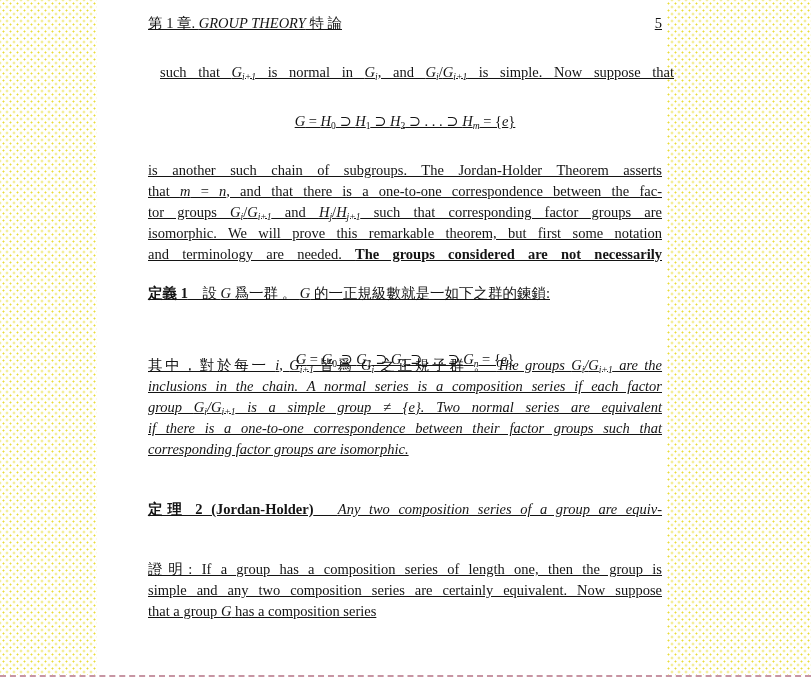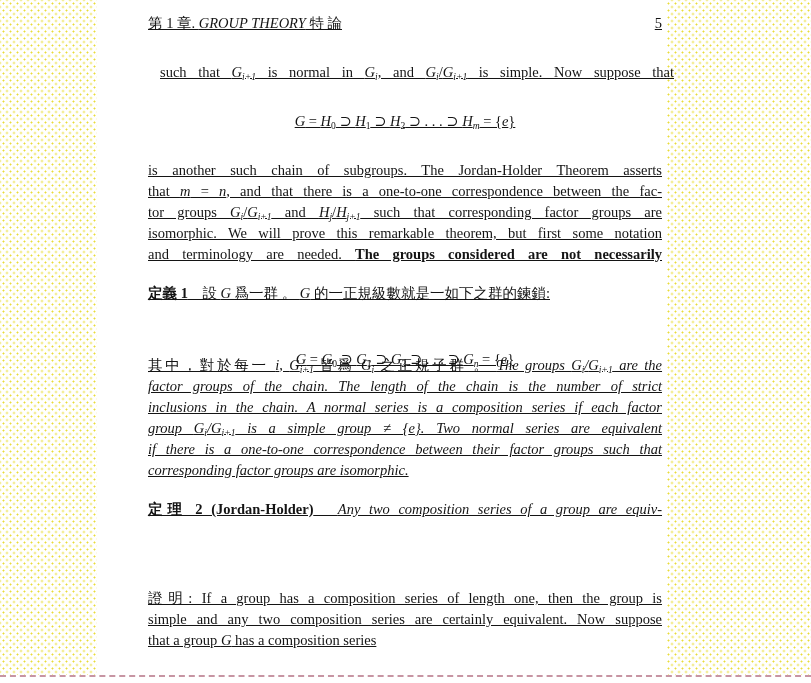--- a/index.html
+++ b/index.html
@@ -51,30 +51,29 @@
 </div>
 
 <div class="blk" style="top:283px;">
   <div class="ln last"><span class="bd">定義 1</span><span>　設 </span><span class="it">G</span><span> 爲一群 。 </span><span class="it">G</span><span> 的一正規級數就是一如下之群的鍊鎖:</span></div>
 </div>
 
 <div class="blk formula" style="top:317px;"><span class="it">G</span><span> = </span><span class="it">G</span><sub>0</sub><span> ⊃ </span><span class="it">G</span><sub>1</sub><span> ⊃ </span><span class="it">G</span><sub>2</sub><span> ⊃ . . . ⊃ </span><span class="it">G</span><sub class="it">n</sub><span> = {</span><span class="it">e</span><span>}</span></div>
 
 <div class="blk" style="top:355px;">
   <div class="ln"><span>其中，對於每一 </span><span class="it">i</span><span>,  </span><span class="it">G</span><sub class="it">i+1</sub><span> 皆爲 </span><span class="it">G</span><sub class="it">i</sub><span> 之正規子群 。  </span><span class="it">The groups </span><span class="it">G</span><sub class="it">i</sub><span class="it">/</span><span class="it">G</span><sub class="it">i+1</sub><span class="it"> are the</span></div>
-  <div class="ln"><span class="it">factor groups of the chain.  The length of the chain is the number of strict</span></div>
   <div class="ln"><span class="it">inclusions in the chain. A normal series is a composition series if each factor</span></div>
   <div class="ln"><span class="it">group </span><span class="it">G</span><sub class="it">i</sub><span class="it">/</span><span class="it">G</span><sub class="it">i+1</sub><span class="it"> is a simple group ≠ {</span><span class="it">e</span><span class="it">}.  Two normal series are equivalent</span></div>
   <div class="ln"><span class="it">if there is a one-to-one correspondence between their factor groups such that</span></div>
   <div class="ln last"><span class="it">corresponding factor groups are isomorphic.</span></div>
 </div>
 
 <div class="blk" style="top:499px;">
   <div class="ln"><span class="bd">定理 2 (Jordan-Holder)</span><span>　</span><span class="it">Any two composition series of a group are equiv-</span></div>
 </div>
 
-<div class="blk" style="top:588px;">
+<div class="blk" style="top:559px;">
   <div class="ln"><span>證明:  If a group has a composition series of length one, then the group is</span></div>
   <div class="ln"><span>simple and any two composition series are certainly equivalent. Now suppose</span></div>
   <div class="ln last"><span>that a group </span><span class="it">G</span><span> has a composition series</span></div>
 </div>
 
 <div class="bottom-strip"></div>
 
 </body></html>

